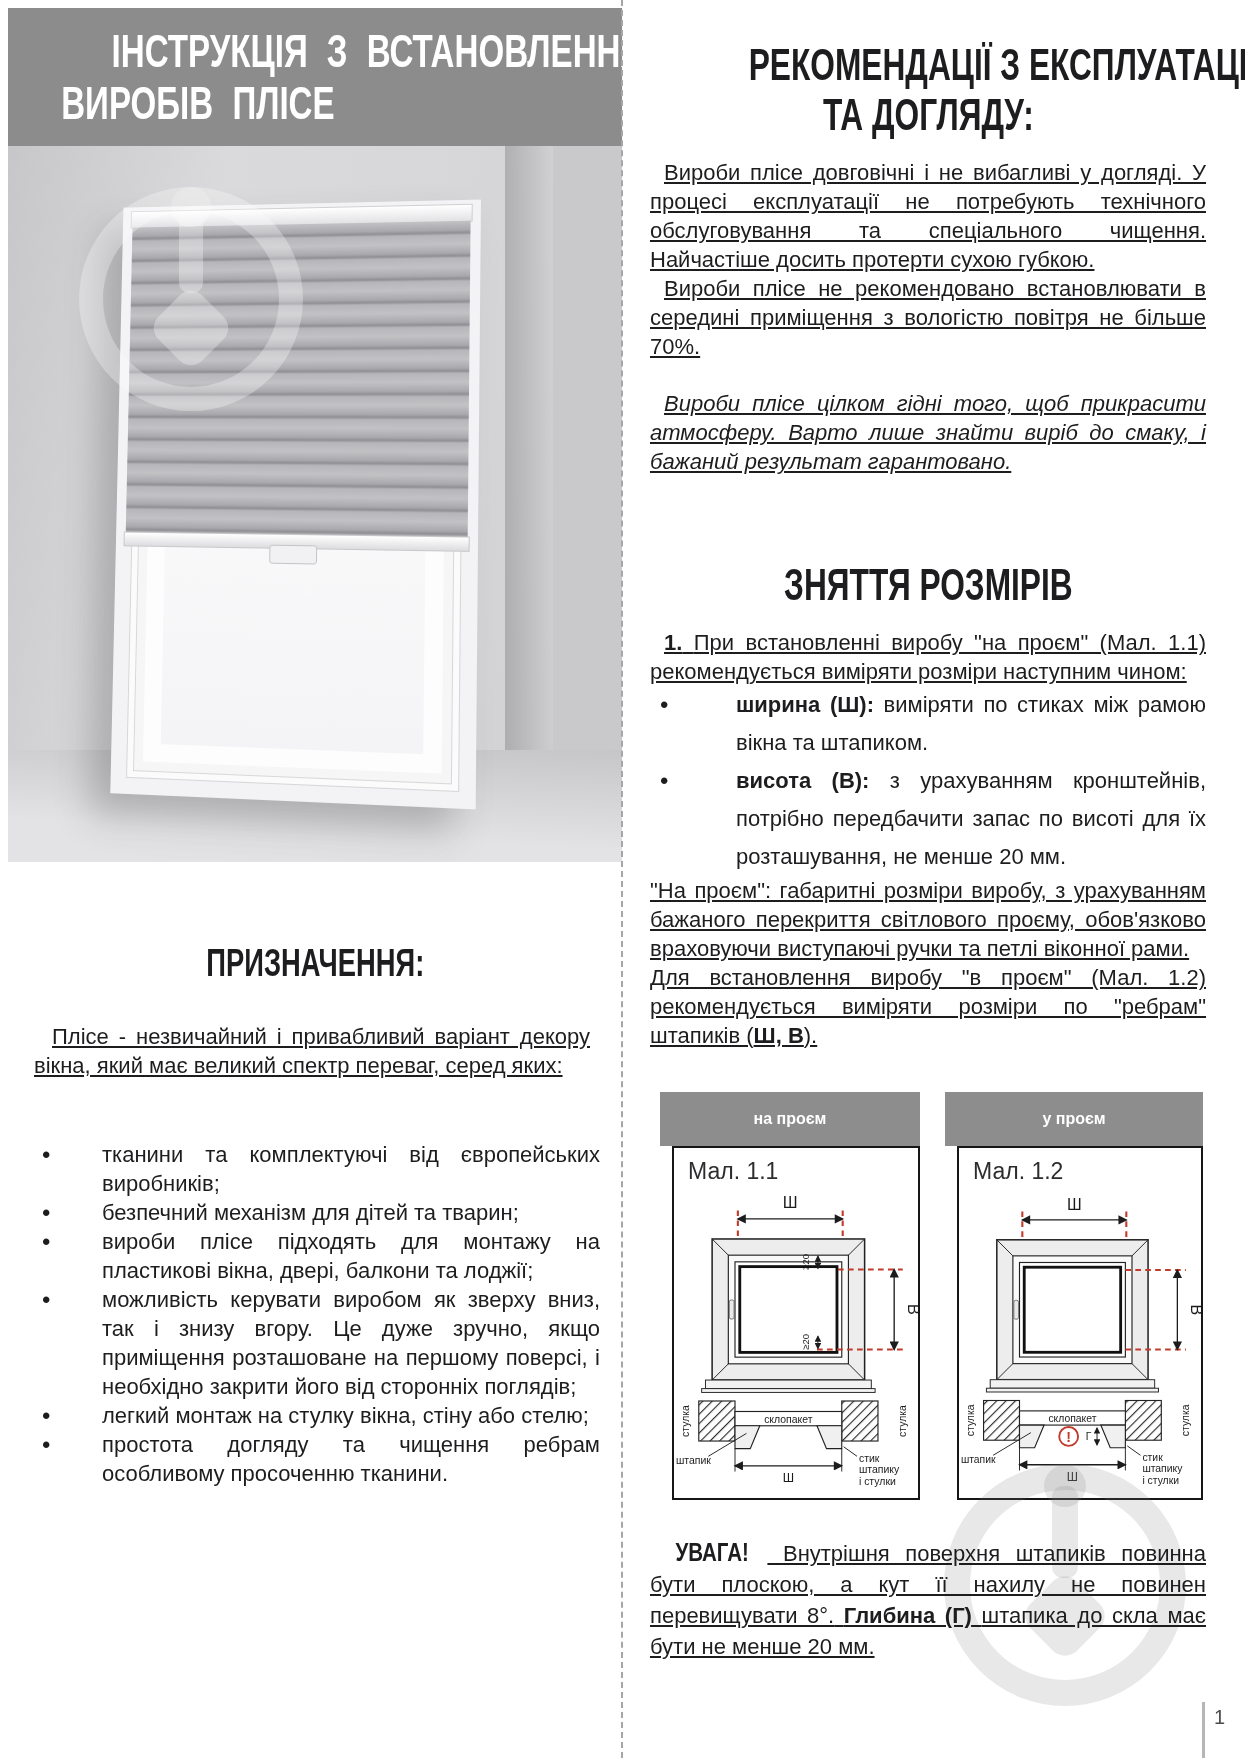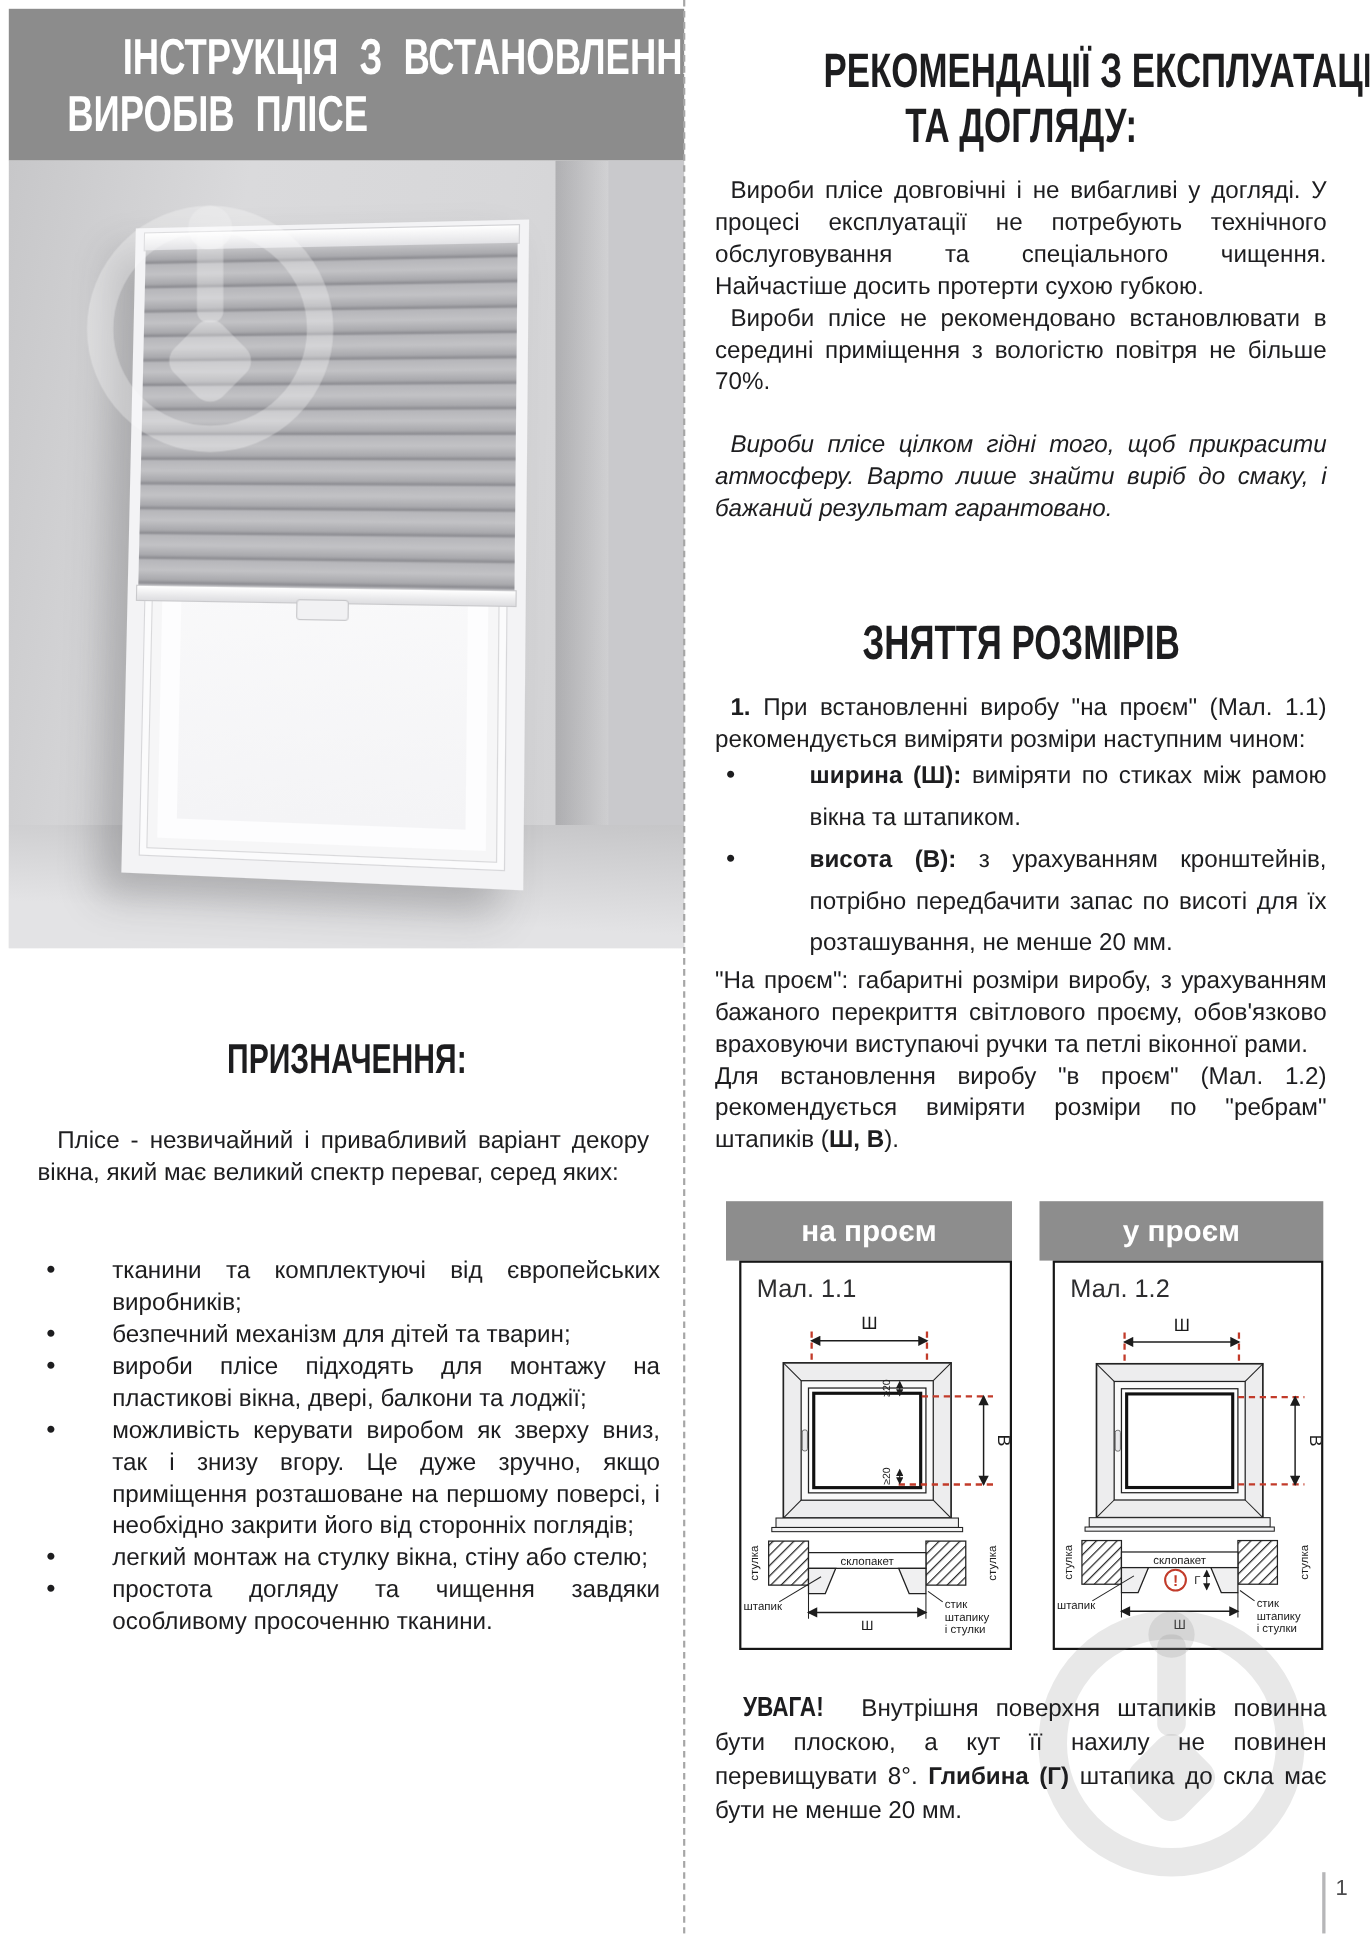--- a/index.html
+++ b/index.html
@@ -5,21 +5,21 @@
   html,body{margin:0;padding:0;background:#ffffff;}
   #page{
     position:relative;width:1245px;height:1758px;background:#ffffff;
     font-family:"Liberation Sans","DejaVu Sans",sans-serif;color:#1d1d1f;
     overflow:hidden;
   }
   
   .body-text{font-size:22px;line-height:29px;text-align:justify;}
   .cond{display:inline-block;transform:scaleX(0.72);transform-origin:50% 50%;white-space:nowrap;font-weight:700;}
   .cond-left{display:inline-block;transform:scaleX(0.82);transform-origin:0 80%;white-space:nowrap;font-weight:800;}
-  p{margin:0;}
+  p{margin:0;text-decoration:underline;}
   ul{margin:0;padding:0;list-style:none;}
 
   
   .divider{position:absolute;left:621px;top:0;height:1758px;border-left:2px dashed #a6a6a6;z-index:3;}
   .pageno-line{position:absolute;left:1202px;top:1702px;width:3px;height:56px;background:#b6b6b8;z-index:3;}
   .pageno{position:absolute;left:1214px;top:1706px;font-size:20px;color:#4d4d4f;z-index:3;}
 
   
   .band{
     position:absolute;left:8px;top:8px;width:614px;height:138px;background:#8c8c8c;
@@ -67,21 +67,21 @@
   .care-body .gap{height:28px;}
   .italic{font-style:italic;}
   .sizes-h{position:absolute;left:650px;top:560px;width:556px;text-align:center;font-size:44px;z-index:2;}
   .sizes-body{position:absolute;left:650px;top:628px;width:556px;z-index:2;}
   .sizes-body .ind{text-indent:14px;}
   .sizes-body li{position:relative;padding-left:86px;font-size:22px;line-height:38px;text-align:justify;}
   .sizes-body li::before{content:"\2022";position:absolute;left:10px;top:0;font-size:24px;}
   .fig{position:absolute;top:1092px;}
   .fig1{left:660px;width:260px;}
   .fig2{left:945px;width:258px;}
-  .fig-header{height:54px;background:#8d8d8d;color:#ffffff;font-weight:700;font-size:27px;
+  .fig-header{height:54px;background:#8d8d8d;color:#ffffff;font-weight:700;font-size:16px;
     display:flex;align-items:center;justify-content:center;}
   .fig-body{position:relative;height:350px;border:2px solid #161616;background:transparent;margin-left:12px;}
   .fig-caption{position:absolute;left:14px;top:10px;font-size:23px;color:#2d2d2f;}
   .fig-svg{position:absolute;left:0;top:38px;width:100%;height:308px;}
   svg text{fill:#1c1c1c;font-family:"Liberation Sans","DejaVu Sans",sans-serif;}
   .t17{font-size:17px;}.t13{font-size:13px;}.t11{font-size:11px;}.t10{font-size:10px;}
   .dim{stroke:#1c1c1c;stroke-width:1.4;fill:none;}
   .dim-s{stroke:#1c1c1c;stroke-width:1;fill:none;}
   .red{stroke:#c23b2a;stroke-width:2.2;stroke-dasharray:6 4.5;fill:none;}
   .frame{fill:#ededee;stroke:#222222;stroke-width:1.6;}
@@ -136,21 +136,21 @@
   <div class="purpose-h"><span class="cond">ПРИЗНАЧЕННЯ:</span></div>
 
   <p class="purpose-intro body-text">Плісе - незвичайний і привабливий варіант декору вікна, який має великий спектр переваг, серед яких:</p>
 
   <ul class="purpose-list">
     <li>тканини та комплектуючі від європейських виробників;</li>
     <li>безпечний механізм для дітей та тварин;</li>
     <li>вироби плісе підходять для монтажу на пластикові вікна, двері, балкони та лоджії;</li>
     <li>можливість керувати виробом як зверху вниз, так і знизу вгору. Це дуже зручно, якщо приміщення розташоване на першому поверсі, і необхідно закрити його від сторонніх поглядів;</li>
     <li>легкий монтаж на стулку вікна, стіну або стелю;</li>
-    <li>простота догляду та чищення завдяки особливому просоченню тканини.</li>
+    <li>простота догляду та чищення ребрам особливому просоченню тканини.</li>
   </ul>
 
   <div class="care-h">
     <span class="line"><span class="cond">РЕКОМЕНДАЦІЇ З ЕКСПЛУАТАЦІЇ</span></span>
     <span class="line"><span class="cond">ТА ДОГЛЯДУ:</span></span>
   </div>
 
   <div class="care-body body-text">
     <p>Вироби плісе довговічні і не вибагливі у догляді. У процесі експлуатації не потребують технічного обслуговування та спеціального чищення. Найчастіше досить протерти сухою губкою.</p>
     <p>Вироби плісе не рекомендовано встановлювати в середині приміщення з вологістю повітря не більше 70%.</p>

